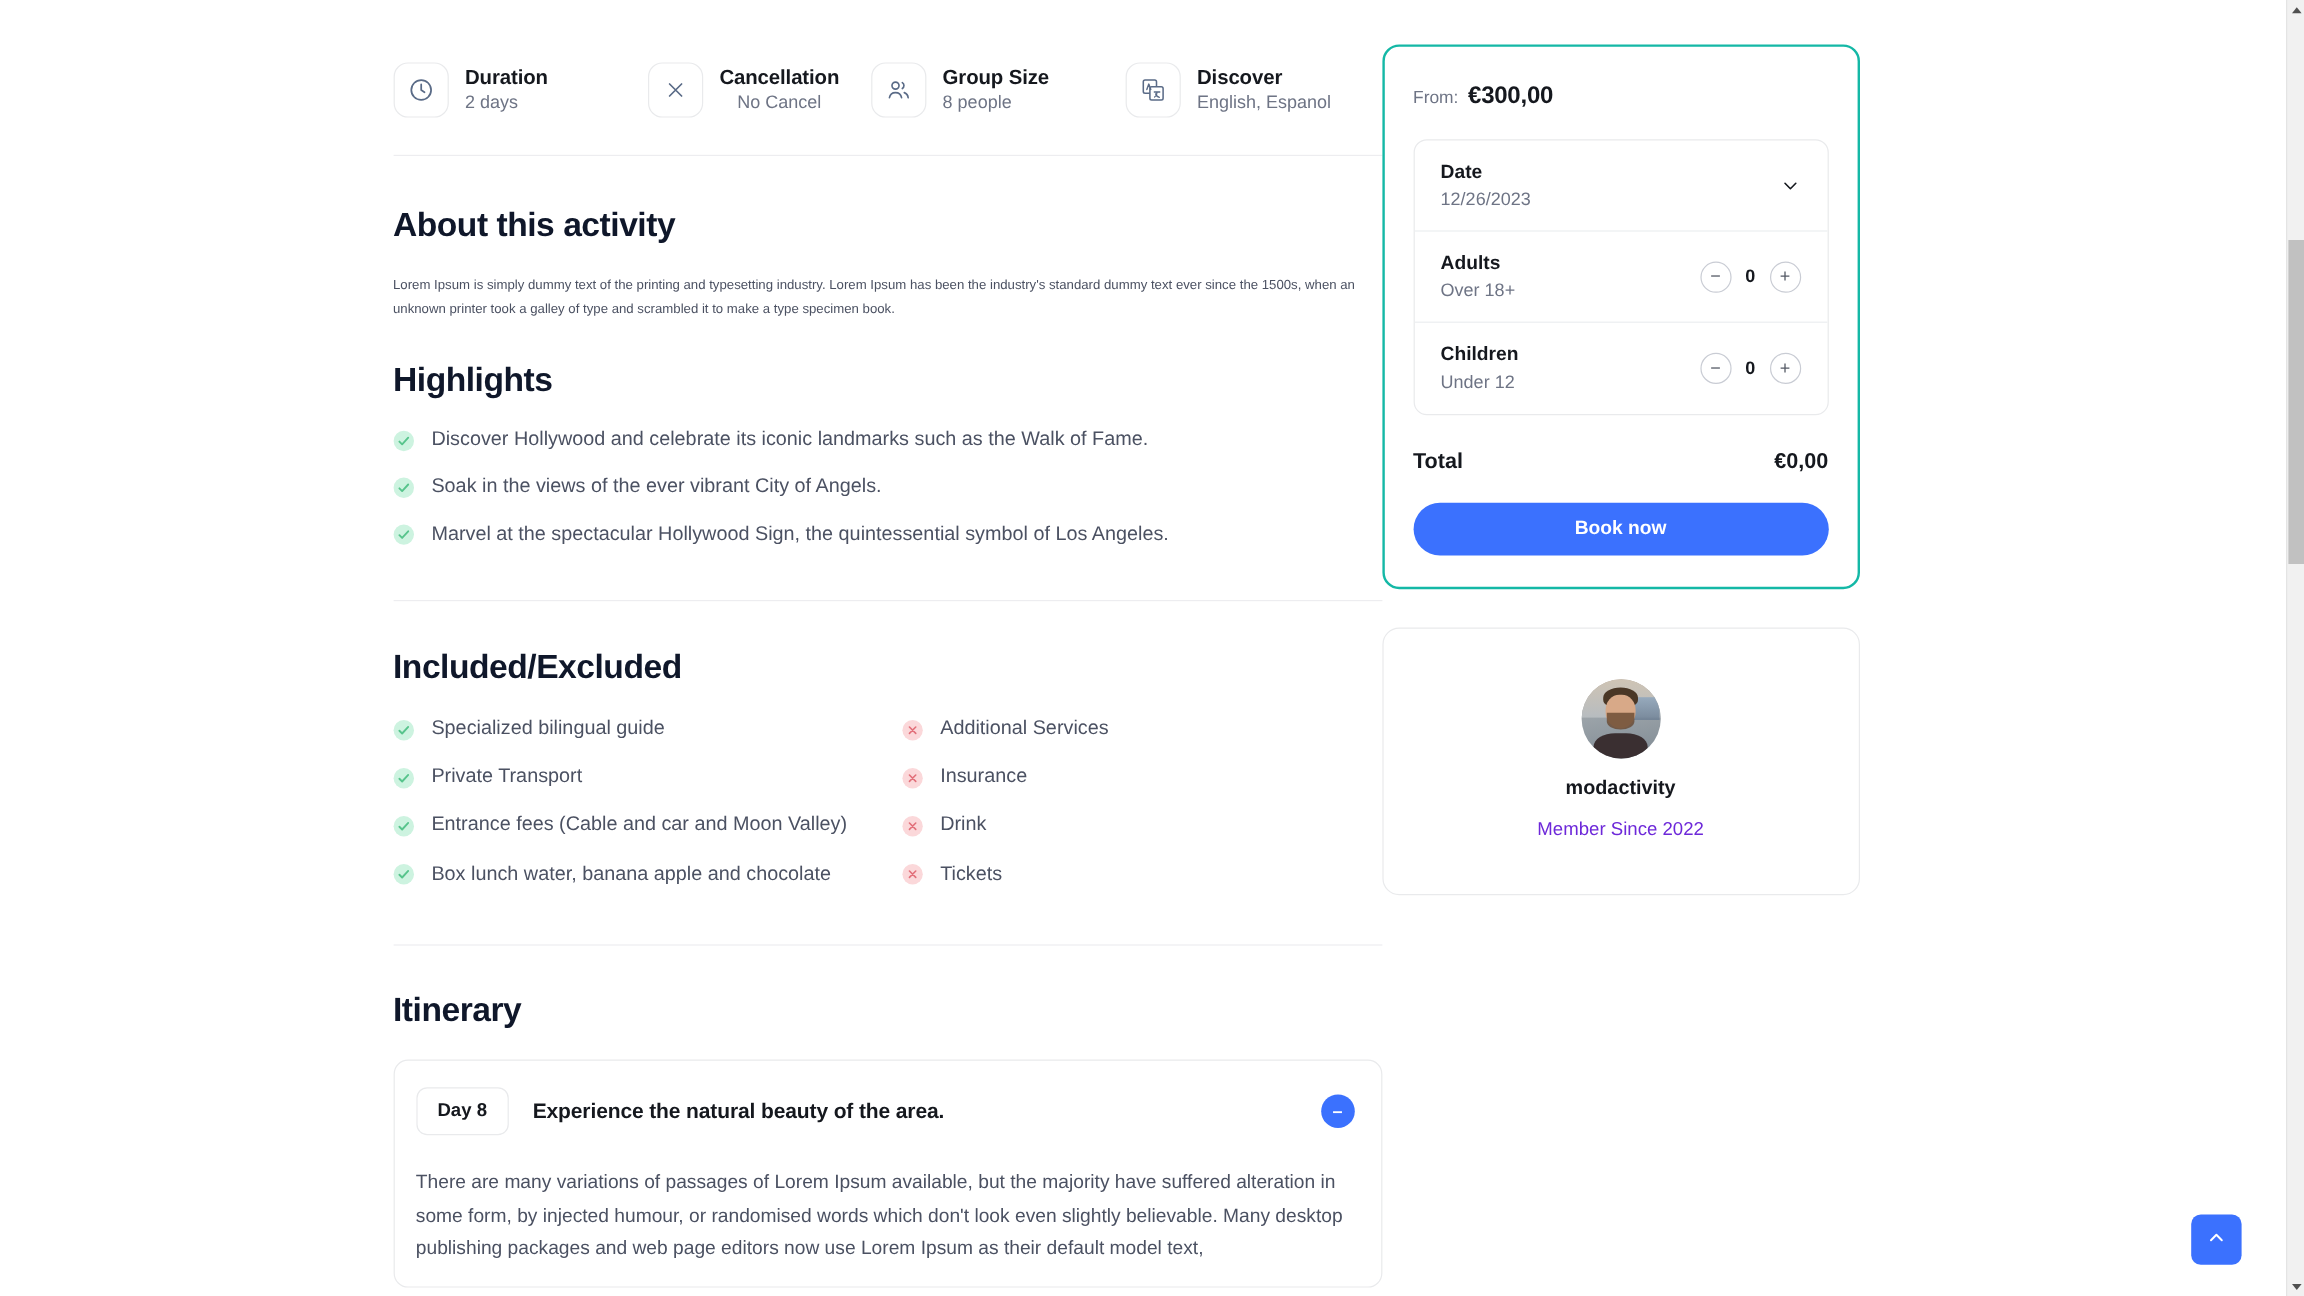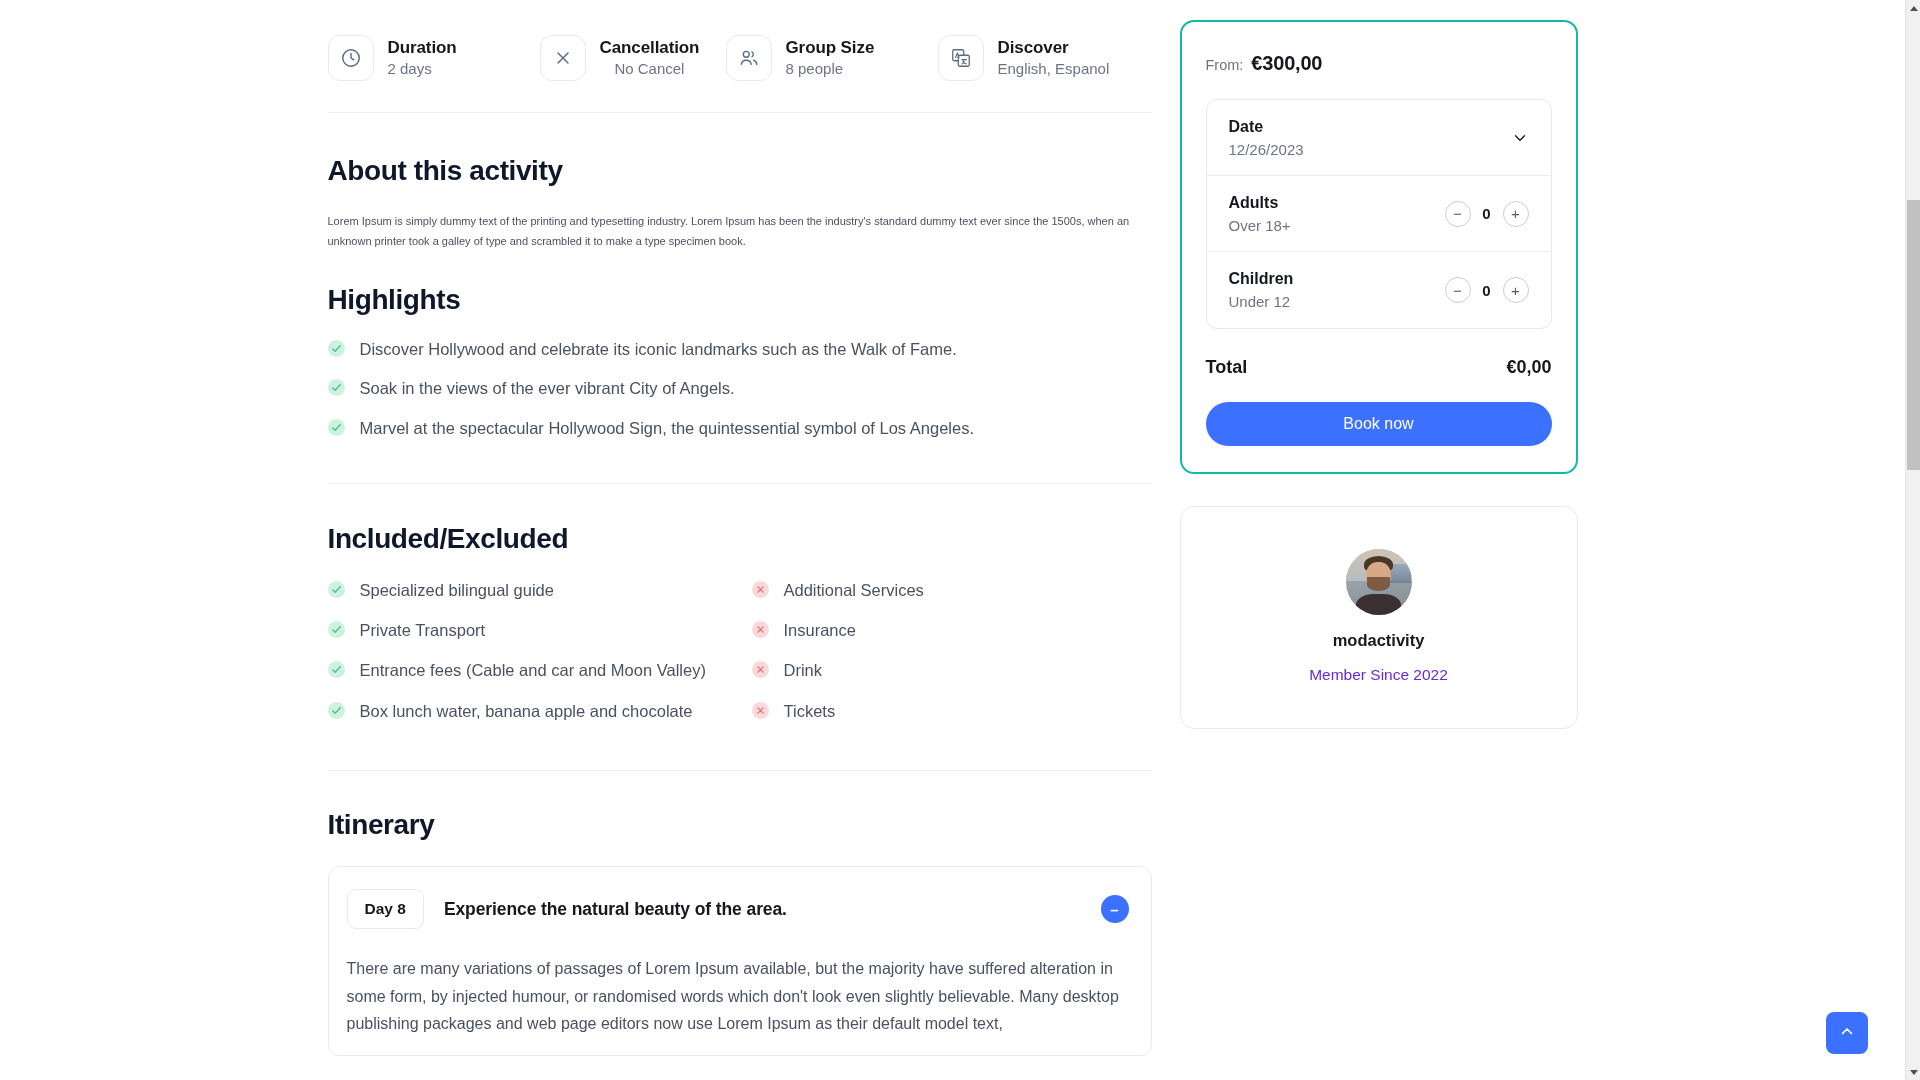--- a/index.html
+++ b/index.html
@@ -24,22 +24,21 @@
     position: absolute;
     left: 0; top: 0;
     width: 1905px;
     height: 1080px;
     display: flex;
     justify-content: center;
   }
   .columns {
     width: 1250px;
     display: flex;
-    gap: 28px;
-    padding-top: 0;
+    padding-top: 17px;
   }
   .col-main { width: 824px; flex: 0 0 824px; }
   .col-side { width: 398px; flex: 0 0 398px; }
 
   
   .info-bar {
     display: flex;
     align-items: center;
     gap: 0;
     height: 98px;
@@ -96,21 +95,21 @@
   .about { padding-top: 42px; }
   .about p {
     margin-top: 25px;
     font-size: 11px;
     line-height: 1.78;
     color: #4b5162;
     max-width: 830px;
   }
   .highlights { padding-top: 33px; }
   .hl-list { margin-top: 22px; display: flex; flex-direction: column; gap: 17px; }
-  .li-row { display: flex; align-items: flex-start; gap: 15px; }
+  .li-row { display: flex; align-items: center; gap: 15px; }
   .badge {
     width: 17px; height: 17px;
     border-radius: 50%;
     flex: 0 0 17px;
     display: flex; align-items: center; justify-content: center;
     margin-top: 2px;
   }
   .badge.ok  { background: #cdf3e0; }
   .badge.no  { background: #fbd8da; }
   .badge svg { display: block; }
@@ -235,21 +234,21 @@
   .total-val { font-size: 18px; font-weight: 700; color: #15181e; }
 
   .book-btn {
     margin-top: 24px;
     width: 100%;
     height: 44px;
     border-radius: 22px;
     background: #3b71fe;
     color: #fff;
     font-size: 16px;
-    font-weight: 400;
+    font-weight: 700;
     border: none;
     cursor: pointer;
     font-family: "Liberation Sans", sans-serif;
   }
 
   .host-card {
     margin-top: 32px;
     border: 1px solid #e9eaec;
     border-radius: 14px;
     background: #fff;

